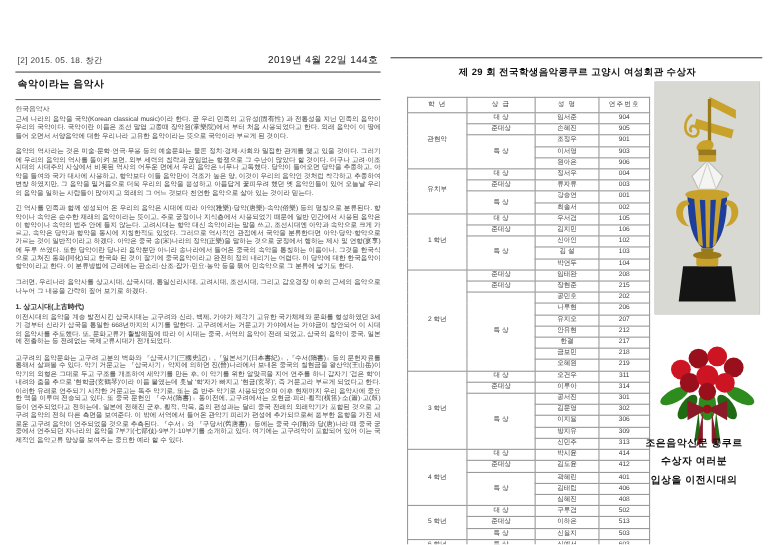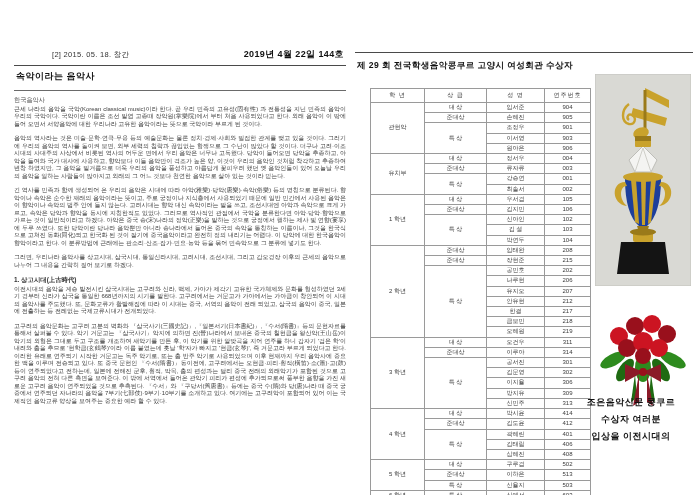--- a/index.html
+++ b/index.html
@@ -5,31 +5,31 @@
   html,body{margin:0;padding:0;background:#ffffff;}
   #canvas{
     position:relative;width:700px;height:495px;background:#ffffff;overflow:hidden;
     font-family:"Liberation Sans","DejaVu Sans",sans-serif;color:#2e2e2e;
   }
   
   .page{position:absolute;top:48px;}
   #left-page{left:14px;width:332px;}
   #right-page{left:355px;width:338px;}
   .page-head{display:flex;justify-content:space-between;align-items:baseline;padding:0 2px;}
-  .head-left{font-size:7.5px;color:#333;letter-spacing:.3px;margin-left:36px;}
-  .head-left.bold,.head-right{font-size:9px;font-weight:bold;color:#111;letter-spacing:.4px;}
+  .head-left{font-size:7.5px;color:#333;letter-spacing:.3px;}
+  .head-left.bold,.head-right{font-size:9px;font-weight:normal;color:#111;letter-spacing:.4px;}
   .rule{border:none;border-top:1.3px solid #4a4a4a;margin:4px 0 0 0;}
   .rule.thin{border-top:1px solid #6a6a6a;}
   .article-title{font-size:9px;font-weight:bold;color:#111;padding:4px 2px 3px 2px;letter-spacing:.5px;}
   .bodytext{margin-top:5px;font-size:6px;line-height:7.5px;text-align:justify;color:#3d3d3d;}
   .bodytext p{margin:0 0 7px 0;}
   .subhead{font-size:6.2px;color:#4a4a4a;margin:0 0 2px 0;}
   .secthead{font-size:6.4px;font-weight:bold;color:#333;margin:2px 0 2px 0;}
   
-  .rp-title{font-size:8.6px;font-weight:bold;color:#111;margin:7px 0 0 2px;letter-spacing:.4px;}
+  .rp-title{font-size:8.6px;font-weight:bold;color:#111;margin:7px 0 0 2px;letter-spacing:.4px;text-align:center;}
   #winners-wrap{position:absolute;left:15px;top:40px;}
   table.winners{border-collapse:collapse;width:220px;table-layout:fixed;}
   table.winners th,table.winners td{
     border:0.8px solid #9a9a9a;font-size:6px;color:#3b3b3b;text-align:center;
     padding:0;height:9.2px;line-height:9.2px;overflow:hidden;white-space:nowrap;
   }
   table.winners th{height:13px;line-height:13px;font-weight:normal;letter-spacing:1px;}
   col.c-grade{width:54px}col.c-rank{width:62px}col.c-name{width:58px}col.c-num{width:46px}
   
   #photo-col{position:absolute;left:240px;top:26px;width:98px;}

